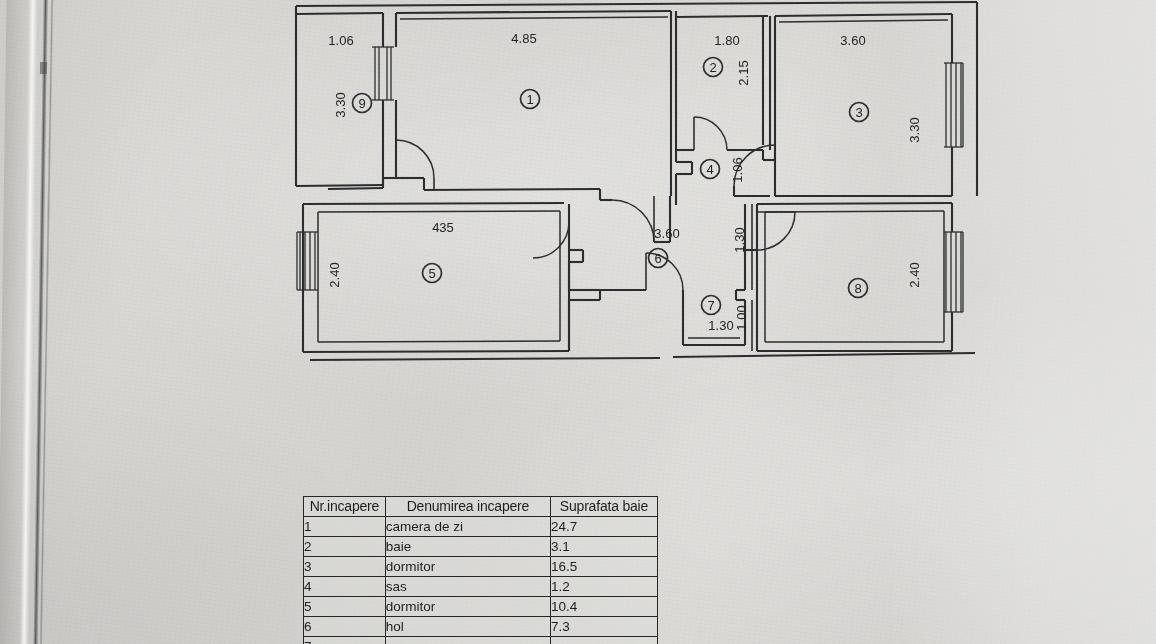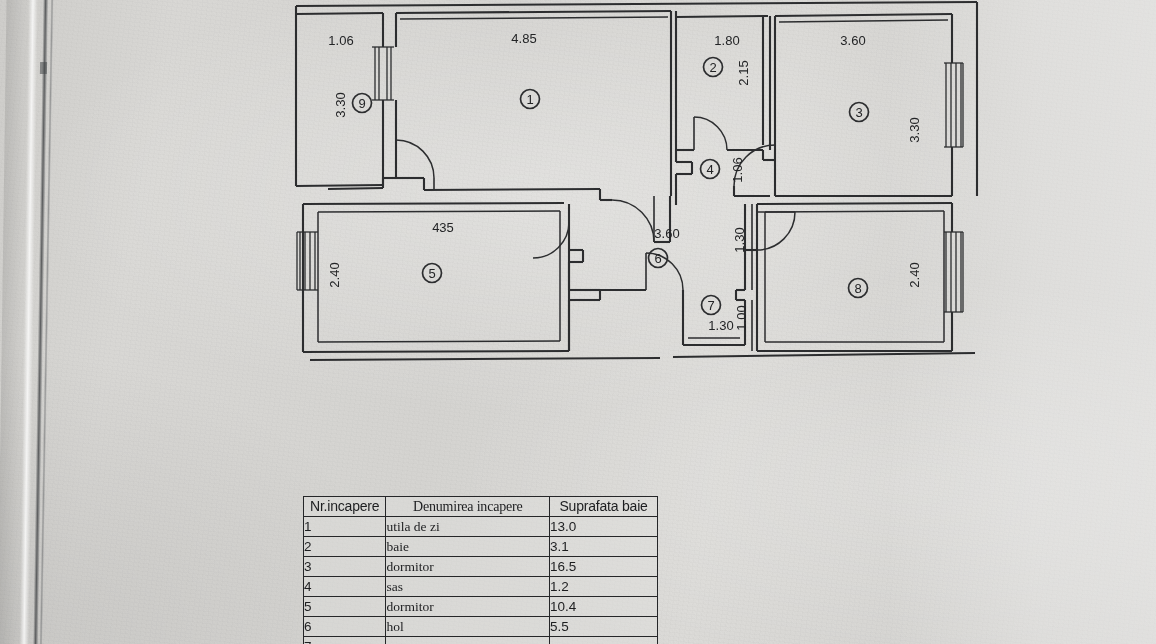--- a/index.html
+++ b/index.html
@@ -104,21 +104,21 @@
     border: 1.6px solid #252628;
     padding: 0;
     height: 19px;
     line-height: 19px;
     font-weight: normal;
     white-space: nowrap;
     background: rgba(226,225,222,0.40);
   }
   #schedule th { font-size: 14px; letter-spacing: -0.2px; }
   #schedule .c-nr    { width: 87px; }
-  #schedule .c-name  { width: 184px; font-family: Liberation Serif, serif; }
+  #schedule .c-name  { width: 184px; }
   #schedule .c-area  { width: 115px; }
   #schedule tr.clipped td { border-bottom: none; }
 </style>
 </head>
 <body>
 
 <div id="paper"></div>
 <div id="grain"></div>
 <div id="shade-right"></div>
 <div id="shade-bottomleft"></div>
@@ -372,22 +372,22 @@
   <thead>
     <tr>
       <th class="c-nr">Nr.incapere</th>
       <th class="c-name">Denumirea incapere</th>
       <th class="c-area">Suprafata baie</th>
     </tr>
   </thead>
   <tbody>
     <tr>
       <td class="c-nr">1</td>
-      <td class="c-name">utila de zi</td>
-      <td class="c-area">13.0</td>
+      <td class="c-name">camera de zi</td>
+      <td class="c-area">24.7</td>
     </tr>
     <tr>
       <td class="c-nr">2</td>
       <td class="c-name">baie</td>
       <td class="c-area">3.1</td>
     </tr>
     <tr>
       <td class="c-nr">3</td>
       <td class="c-name">dormitor</td>
       <td class="c-area">16.5</td>
@@ -398,21 +398,21 @@
       <td class="c-area">1.2</td>
     </tr>
     <tr>
       <td class="c-nr">5</td>
       <td class="c-name">dormitor</td>
       <td class="c-area">10.4</td>
     </tr>
     <tr>
       <td class="c-nr">6</td>
       <td class="c-name">hol</td>
-      <td class="c-area">5.5</td>
+      <td class="c-area">7.3</td>
     </tr>
     <tr class="clipped">
       <td class="c-nr">7</td>
       <td class="c-name"></td>
       <td class="c-area"></td>
     </tr>
   </tbody>
 </table>
 
 </body></html>

